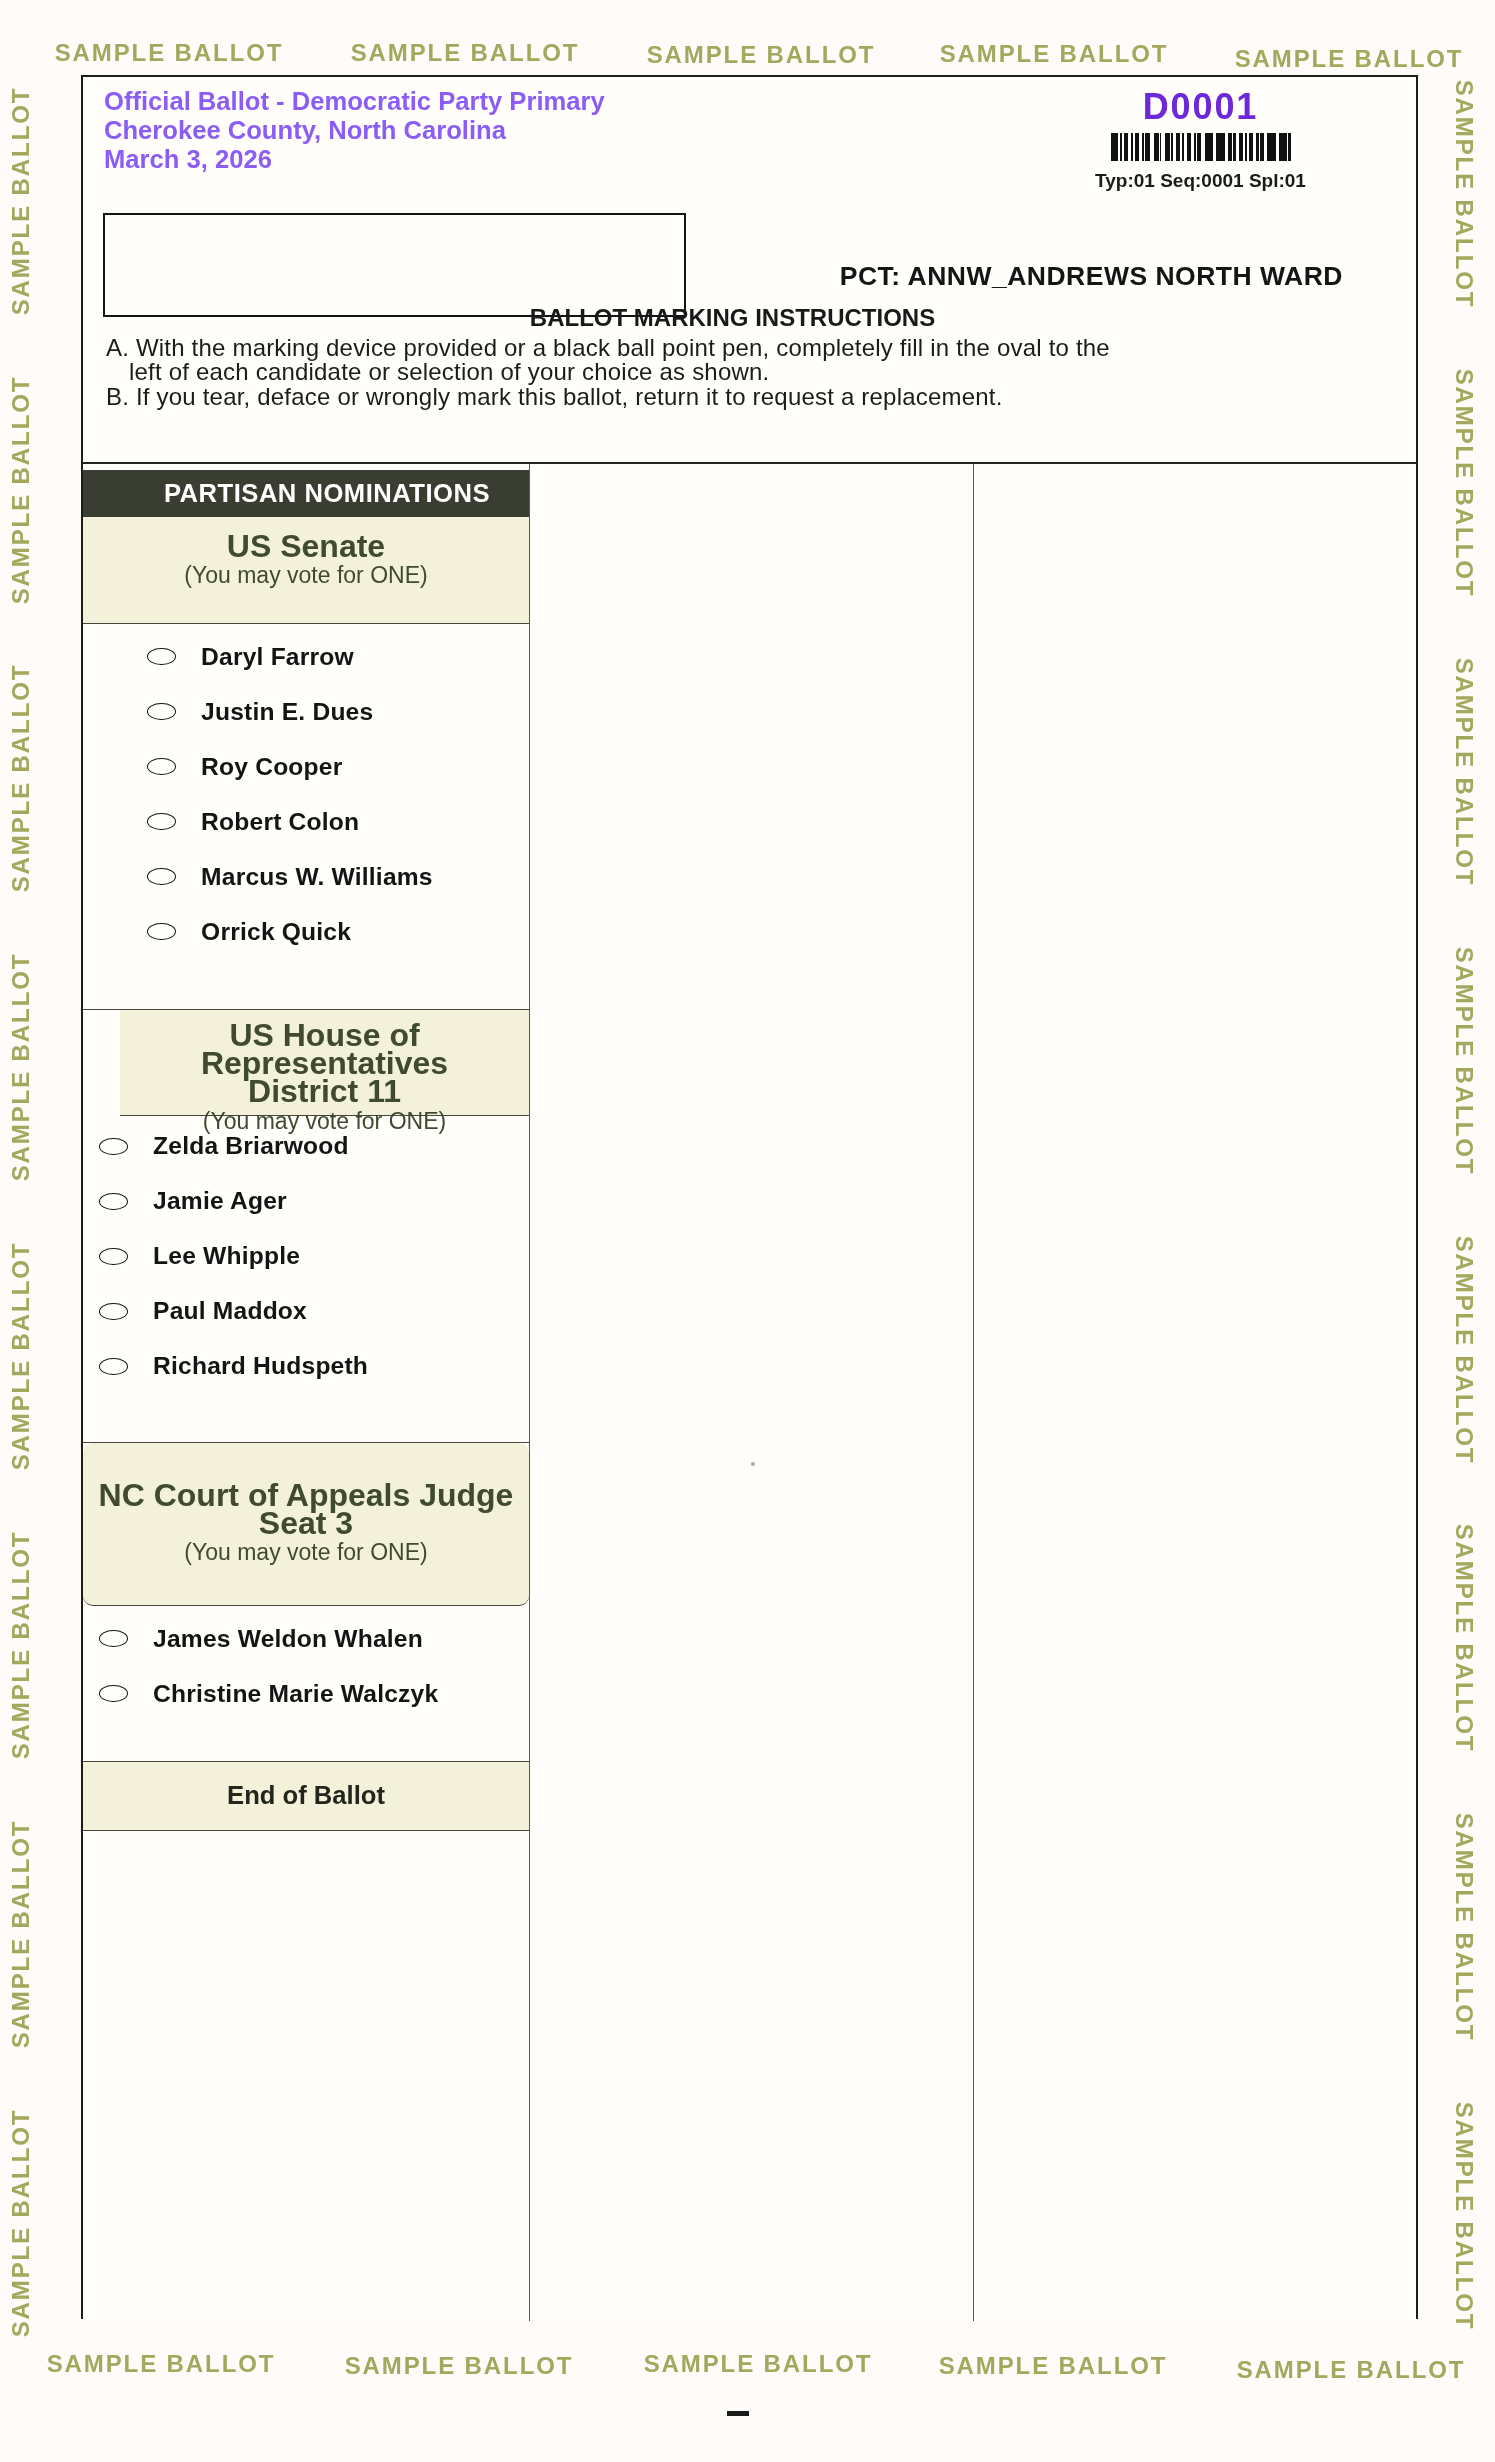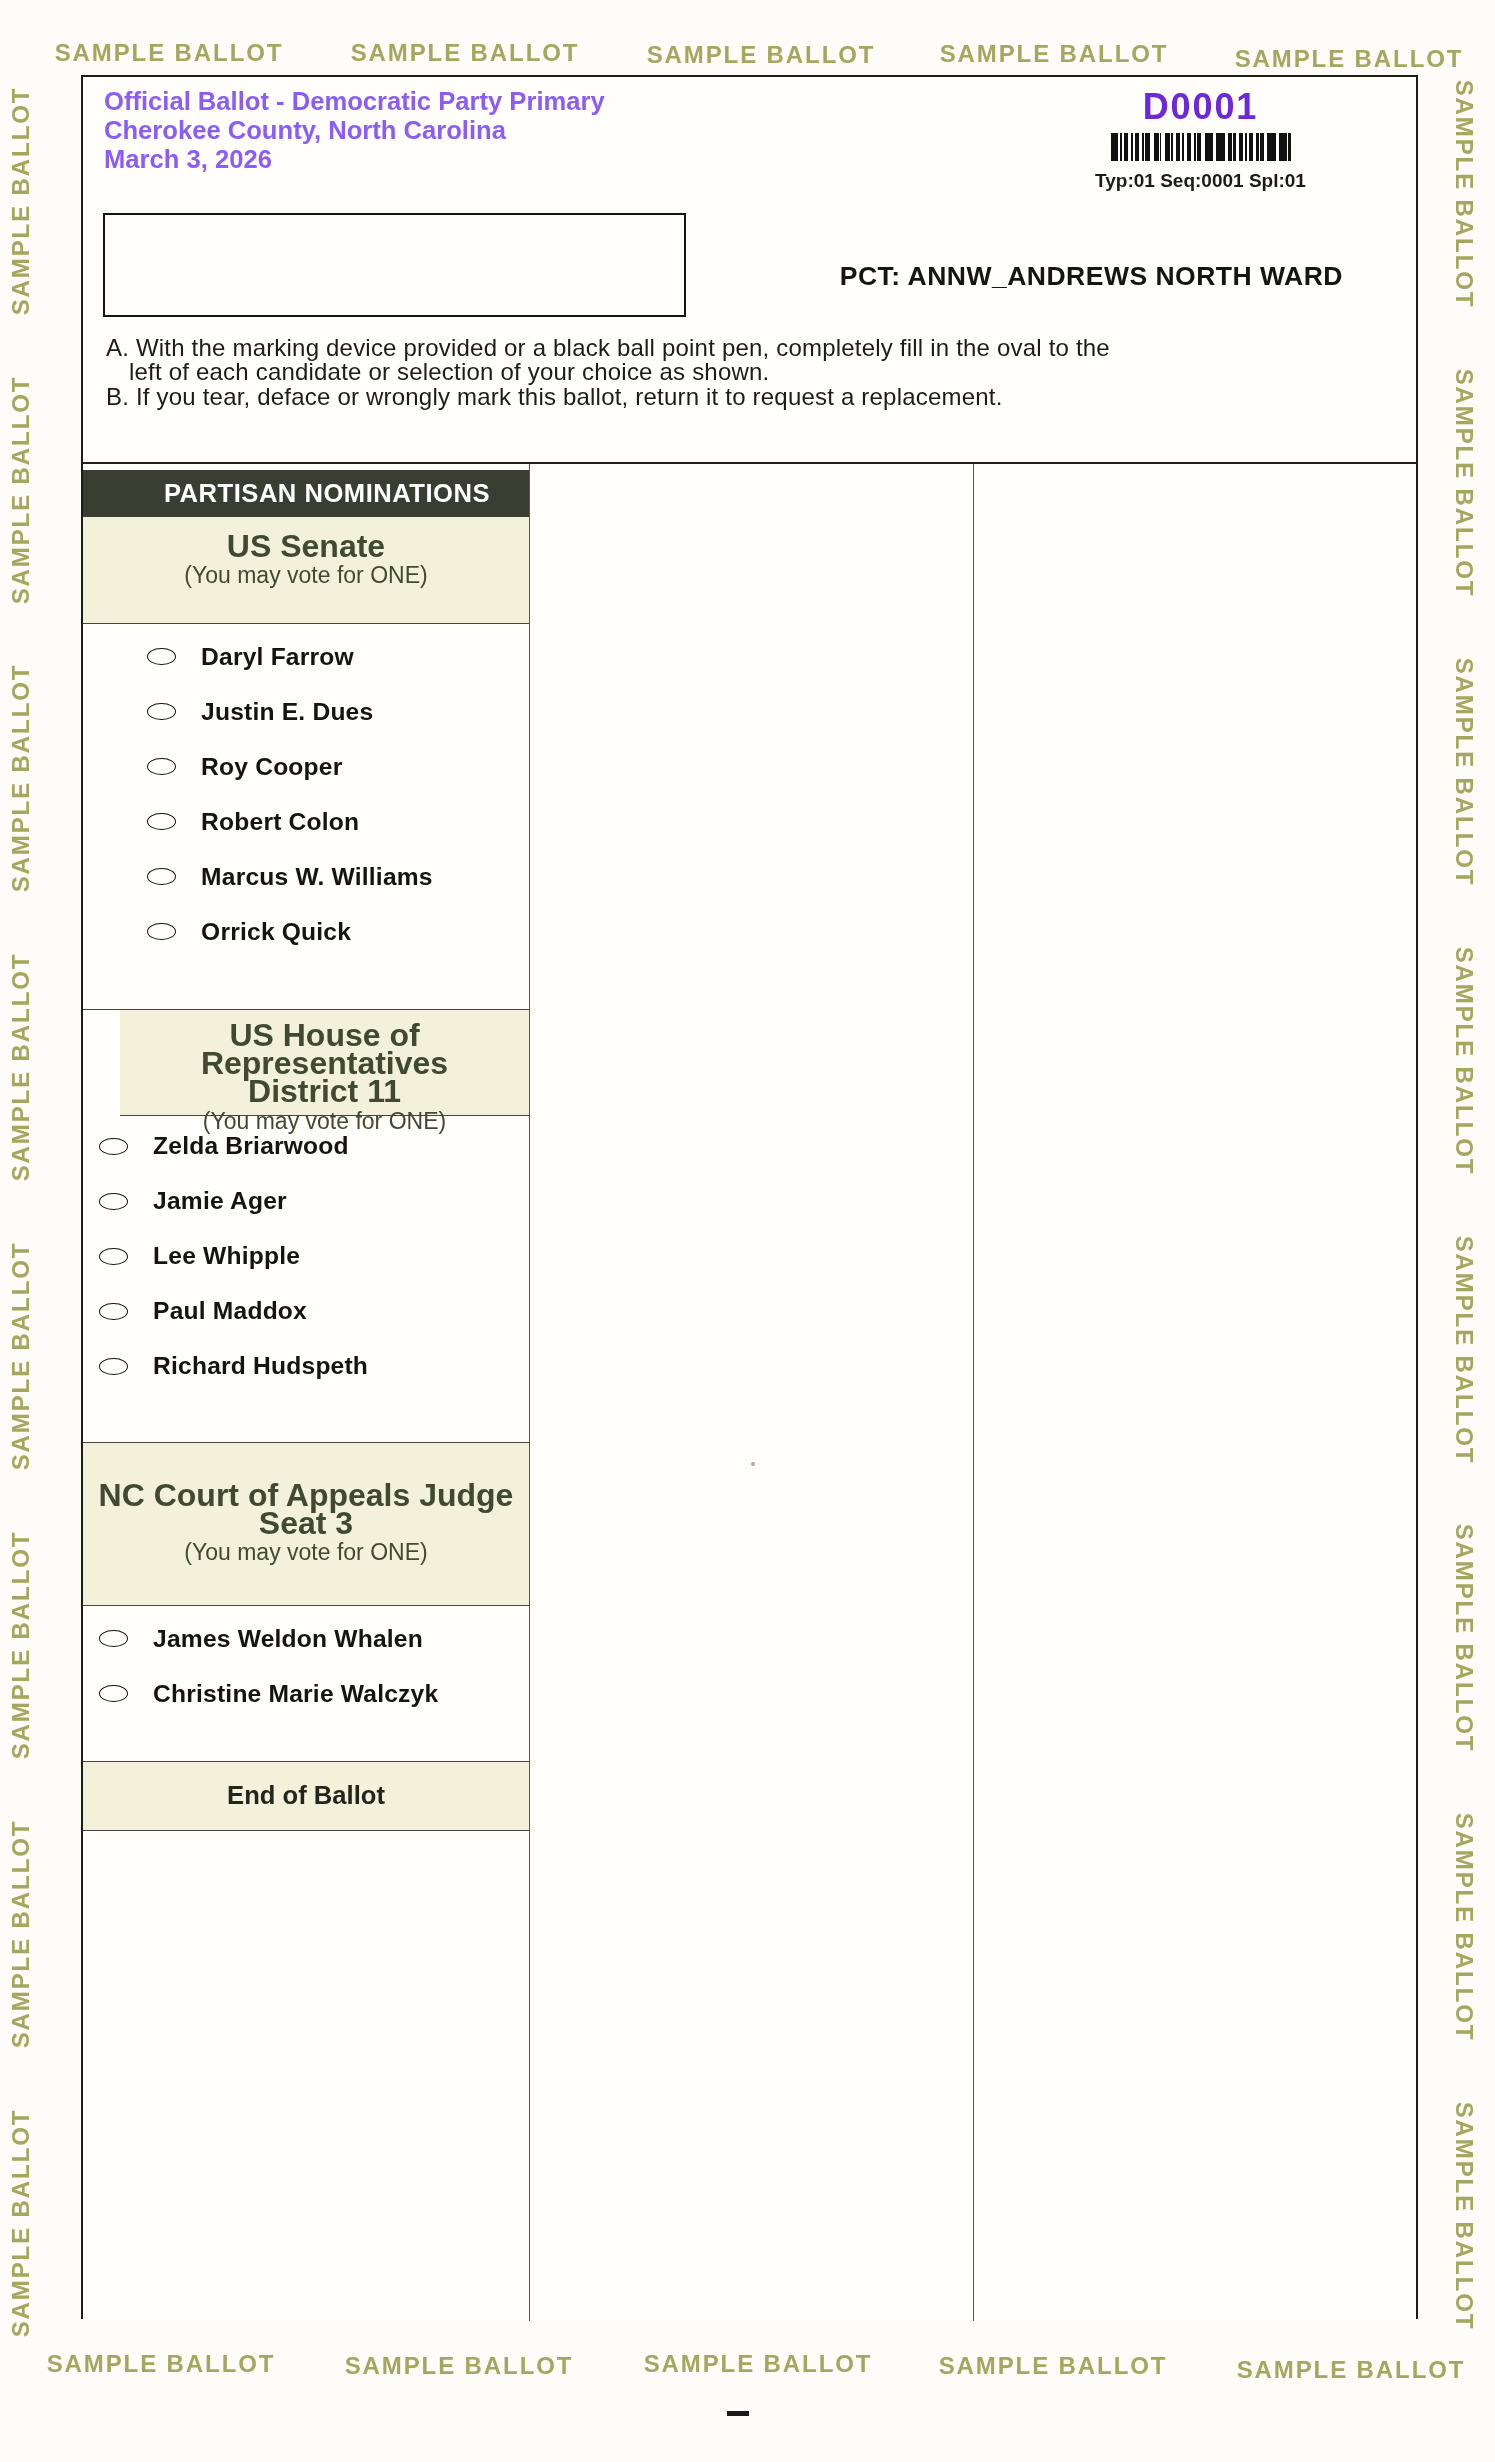--- a/index.html
+++ b/index.html
@@ -149,20 +149,21 @@
     <div class="code-block">
       <div class="ballot-code">D0001</div>
       <div class="barcode"></div>
       <div class="type-seq">Typ:01 Seq:0001 Spl:01</div>
     </div>
 
     <div class="blank-box"></div>
 
     <div class="pct-line">PCT: ANNW_ANDREWS NORTH WARD</div>
 
+    <div class="instr-heading">BALLOT MARKING INSTRUCTIONS</div>
     <div class="instr-line instr-a1">A. With the marking device provided or a black ball point pen, completely fill in the oval to the</div>
     <div class="instr-line instr-a2">left of each candidate or selection of your choice as shown.</div>
     <div class="instr-line instr-b">B. If you tear, deface or wrongly mark this ballot, return it to request a replacement.</div>
   </div>
 
   <div class="columns">
     <div class="col col1">
       <div class="top-gap"></div>
       <div class="partisan-bar">
         <span>PARTISAN NOMINATIONS</span>
@@ -218,21 +219,21 @@
             </div>
             <div class="cand-row">
               <span class="oval"></span>
               <span class="cand-name">Paul Maddox</span>
             </div>
             <div class="cand-row">
               <span class="oval"></span>
               <span class="cand-name">Richard Hudspeth</span>
             </div>
           </div>
-          <div class="contest-header" style="height: 163px; padding-top: 38px;">
+          <div class="contest-header" style="height: 163px; padding-top: 38px; border-radius: 10px;">
             <div class="contest-title">NC Court of Appeals Judge</div>
             <div class="contest-title">Seat 3</div>
             <div class="contest-note">(You may vote for ONE)</div>
           </div>
           <div class="contest-rows" style="height: 156px; padding-top: 5.7px;">
             <div class="cand-row">
               <span class="oval"></span>
               <span class="cand-name">James Weldon Whalen</span>
             </div>
             <div class="cand-row">

